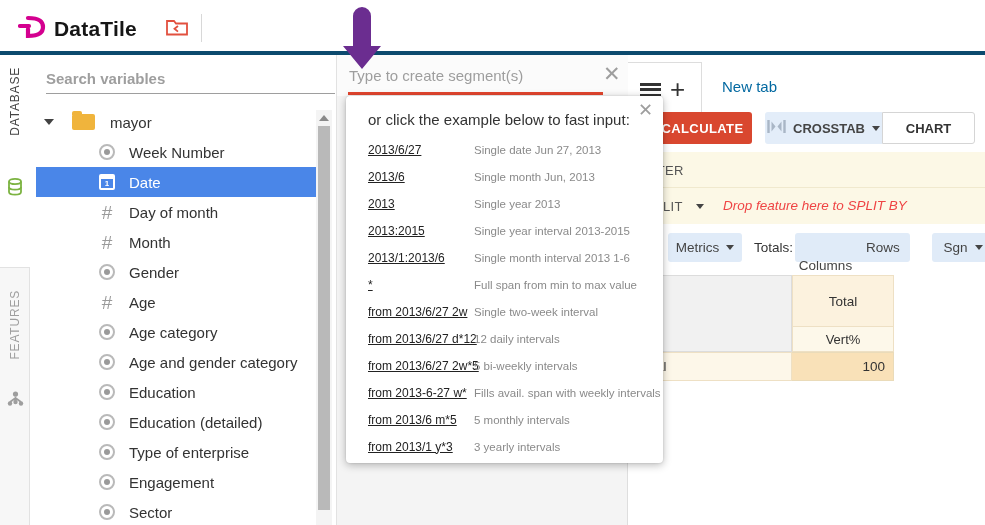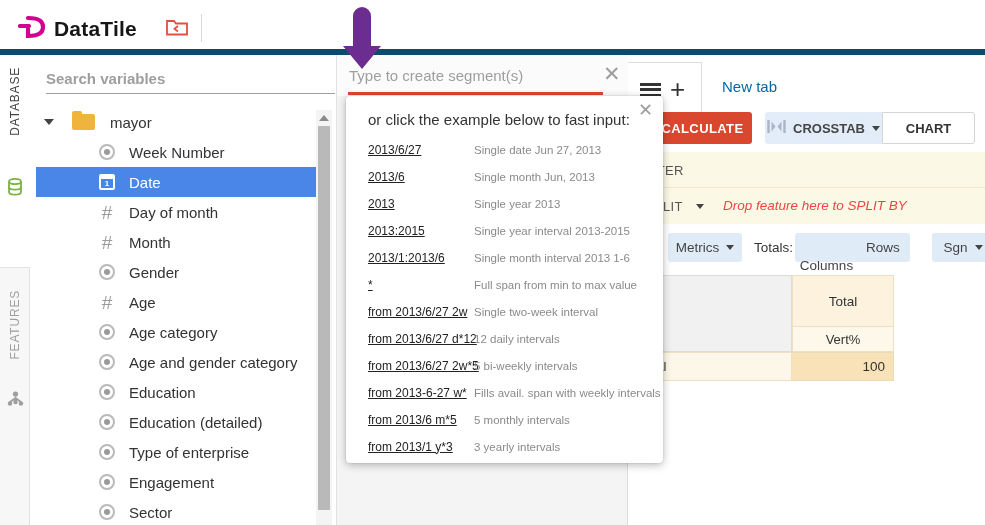--- a/index.html
+++ b/index.html
@@ -2,21 +2,21 @@
 <html><head>
 <meta charset="utf-8">
 <style>
   * { box-sizing: border-box; margin: 0; padding: 0; }
   html,body { width:985px; height:525px; overflow:hidden;
     font-family:"Liberation Sans", sans-serif; background:#fff; }
   .abs { position:absolute; }
   #stage { position:relative; width:985px; height:525px; background:#fff; }
 
   
-  #topbar { left:0; top:0; width:985px; height:55px; background:#fff; border-bottom:6px solid #0c4a6e; z-index:5; }
+  #topbar { left:0; top:0; width:985px; height:55px; background:#fff; border-bottom:4px solid #0c4a6e; z-index:5; }
   .brand { left:18px; top:12px; display:flex; align-items:center; gap:6px; }
   .brand-name { font-size:21px; font-weight:700; color:#161616; letter-spacing:.2px; }
   .doc-icon { left:165px; top:17px; }
   .tb-divider { left:201px; top:14px; width:1px; height:28px; background:#d8d8d8; }
   .doc-title { left:216px; top:18px; font-size:15.5px; color:#555; }
 
   
   #purple-arrow { left:340px; top:4px; z-index:60; }
 
   
@@ -103,21 +103,21 @@
   .split-label { position:absolute; left:17px; top:47px; font-size:13px; color:#555; letter-spacing:.3px; }
   .split-caret { position:absolute; left:68px; top:52px; }
   .split-hint { position:absolute; left:95px; top:46px; font-size:13.5px; font-style:italic; color:#ef4444; }
 
   .ctrl-btn { position:absolute; height:29px; background:#e0ebf8; border-radius:3px; display:flex; align-items:center;
     justify-content:center; gap:7px; color:#444; font-size:13.5px; cursor:pointer; }
   .btn-metrics { left:40px; top:178px; width:74px; }
   .totals-label { left:126px; top:185px; font-size:13.5px; color:#333; }
   .colrows { left:167px; top:178px; width:115px; height:29px; background:#e0ebf8; border-radius:3px; display:flex; }
   .colrows .seg { flex:none; display:flex; align-items:center; justify-content:center; color:#444; font-size:13.5px; cursor:pointer; }
-  .colrows .seg:first-child { width:64px; border-right:1px solid #737373;margin-top:32px; }
+  .colrows .seg:first-child { width:64px; border-right:3px solid #737373;margin-top:32px; }
   .colrows .seg:last-child { width:48px; }
   .btn-sgn { left:304px; top:178px; width:62px; }
 
   
   .cell { position:absolute; display:flex; align-items:center; font-size:13px; color:#333; }
   .c-gray  { left:0;   top:220px; width:164px; height:77px; background:#f1f1f1; border:1px solid #dcdcdc; }
   .c-total { left:164px; top:220px; width:102px; height:52px; background:#fcf2de; border:1px solid #eee0c4; justify-content:center; font-size:13.5px; }
   .c-vert  { left:164px; top:272px; width:102px; height:25px; background:#fdf8ea; border:1px solid #eee0c4; border-top:none; justify-content:center; }
   .c-rowlbl{ left:0;   top:297px; width:164px; height:29px; background:#fdf7e9; border:1px solid #eee0c4; padding-left:10px; }
   .c-val   { left:164px; top:297px; width:102px; height:29px; background:#f9e1b8; border:1px solid #eadbb9; border-left:none; justify-content:flex-end; padding-right:8px; font-size:13.5px; }

